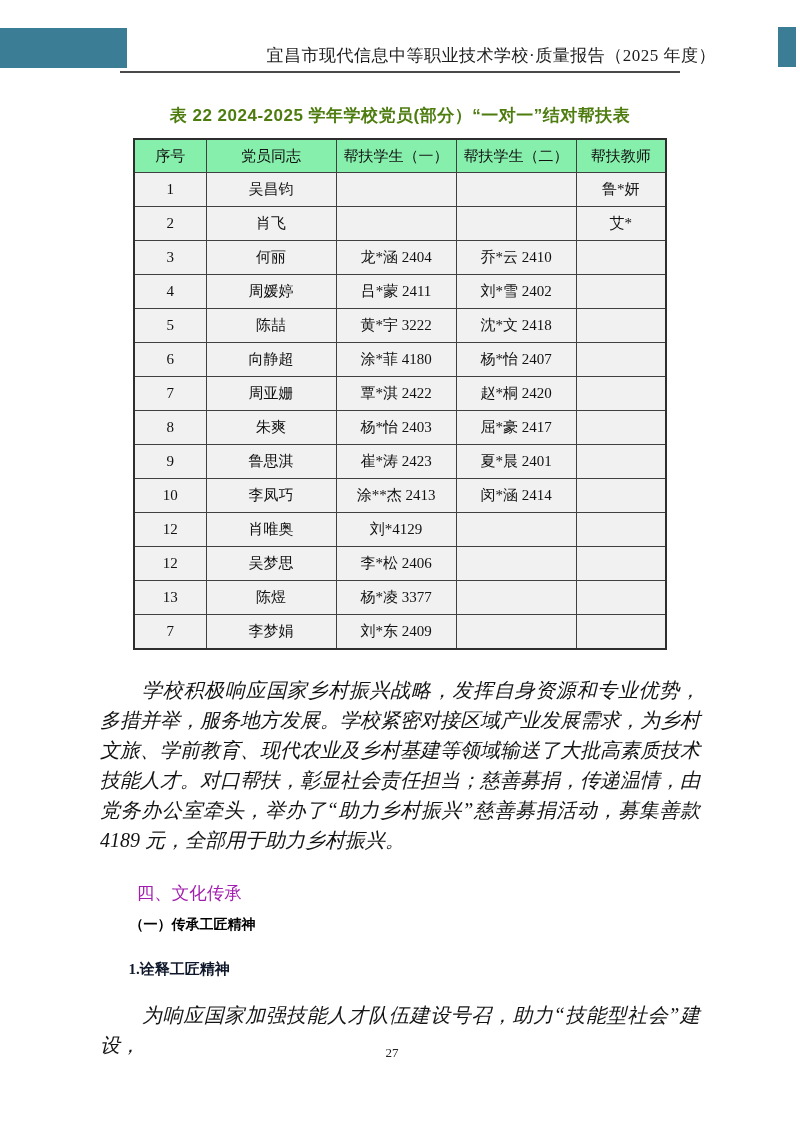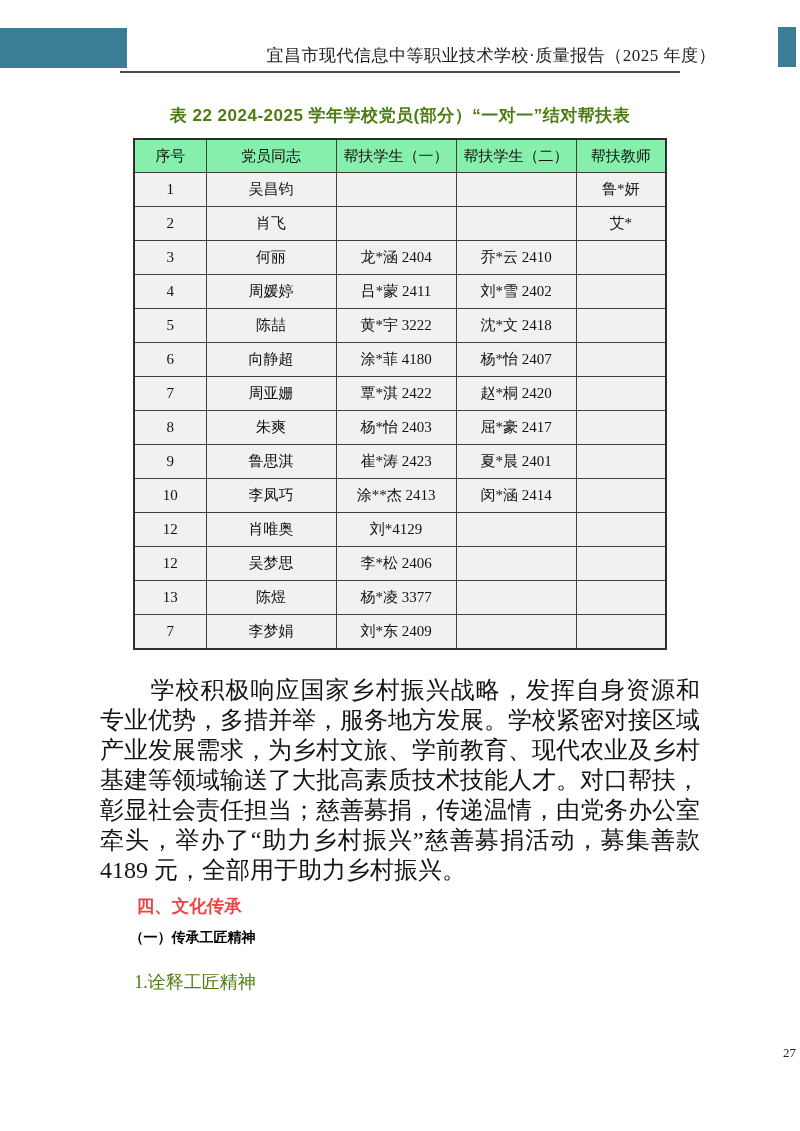--- a/index.html
+++ b/index.html
@@ -34,31 +34,31 @@
   table.pairing th{
     background:#86efac;border:1px solid #404040;height:32px;
     font-weight:400;text-align:center;padding:0 2px;
   }
   table.pairing td{
     background:#f1f1f1;border:1px solid #404040;height:33px;
     text-align:center;padding:0 2px;overflow:hidden;white-space:nowrap;
   }
   
   .para{
-    font-size:24px;line-height:30px;text-align:justify;text-indent:2.1em;
-    margin:0;color:#141414;
+    font-size:20px;line-height:30px;text-align:justify;text-indent:2.1em;
+    margin:0;color:#141414;font-style:italic;
   }
   .para-1{margin-top:25px;}
-  .h-section{font-size:17.5px;line-height:30px;font-weight:700;text-indent:2.1em;margin:6px 0 0 0;color:#ef4444;}
+  .h-section{font-size:17.5px;line-height:30px;font-weight:400;text-indent:2.1em;margin:23px 0 0 0;color:#a21caf;}
   .h-sub{font-size:14px;line-height:30px;font-weight:700;text-indent:2.1em;margin:2px 0 0 0;color:#000;}
-  .h-num{font-size:18px;line-height:26px;font-weight:400;text-indent:1.9em;margin:16px 0 0 0;color:#4d7c0f;}
+  .h-num{font-size:15px;line-height:26px;font-weight:700;text-indent:1.9em;margin:16px 0 0 0;color:#0f172a;}
   .para-3{margin-top:18px;}
   
   .page-number{
-    position:absolute;top:1045px;left:12px;width:784px;text-align:right;
+    position:absolute;top:1045px;left:0;width:784px;text-align:center;
     font-size:13px;color:#222;font-family:"Liberation Serif","DejaVu Serif",serif;
   }
 </style>
 </head>
 <body>
 
 <div class="accent-left" style="background: rgb(58, 125, 148);"></div>
 <div class="accent-right" style="background: rgb(58, 125, 148);"></div>
 <div class="header-title">宜昌市现代信息中等职业技术学校·质量报告（2025 年度）</div>
 <div class="header-rule"></div>
@@ -202,16 +202,17 @@
 
   <p class="para para-1">学校积极响应国家乡村振兴战略，发挥自身资源和专业优势，多措并举，服务地方发展。学校紧密对接区域产业发展需求，为乡村文旅、学前教育、现代农业及乡村基建等领域输送了大批高素质技术技能人才。对口帮扶，彰显社会责任担当；慈善募捐，传递温情，由党务办公室牵头，举办了“助力乡村振兴”慈善募捐活动，募集善款 4189 元，全部用于助力乡村振兴。</p>
 
   <p class="h-section">四、文化传承</p>
 
 
   <p class="h-sub">（一）传承工匠精神</p>
 
   <p class="h-num">1.诠释工匠精神</p>
 
+  <p class="para para-3">为响应国家加强技能人才队伍建设号召，助力“技能型社会”建设，</p>
 
 </div>
 
 <div class="page-number">27</div>
 
 </body></html>

